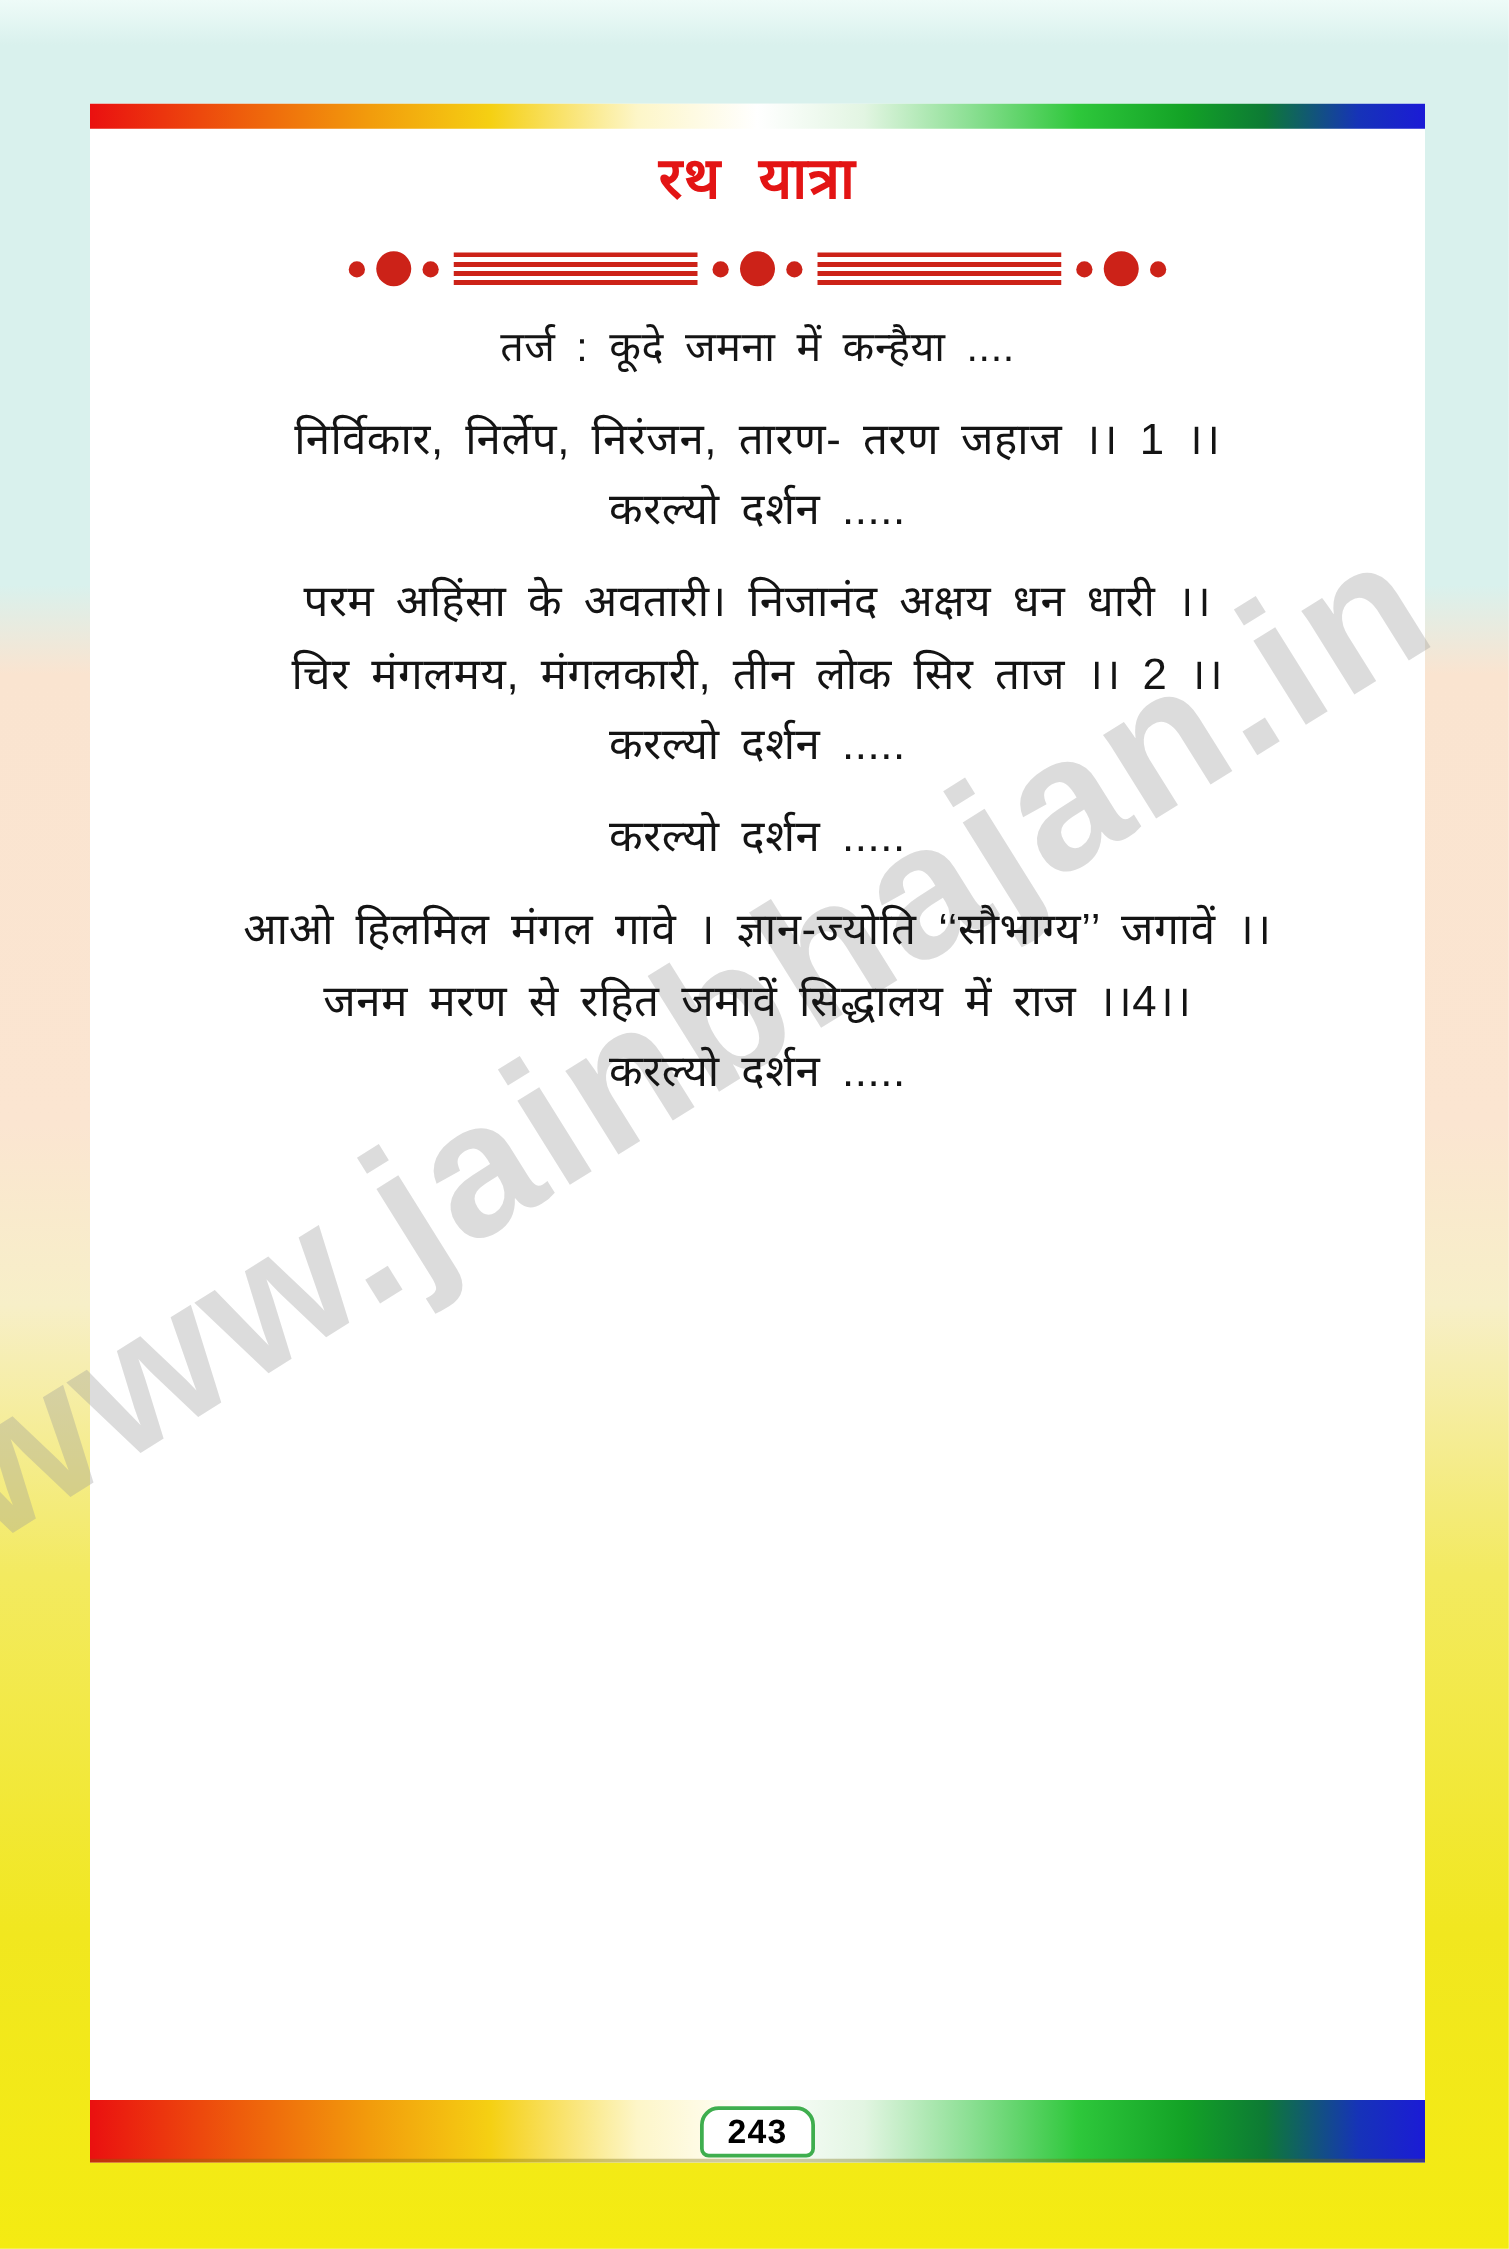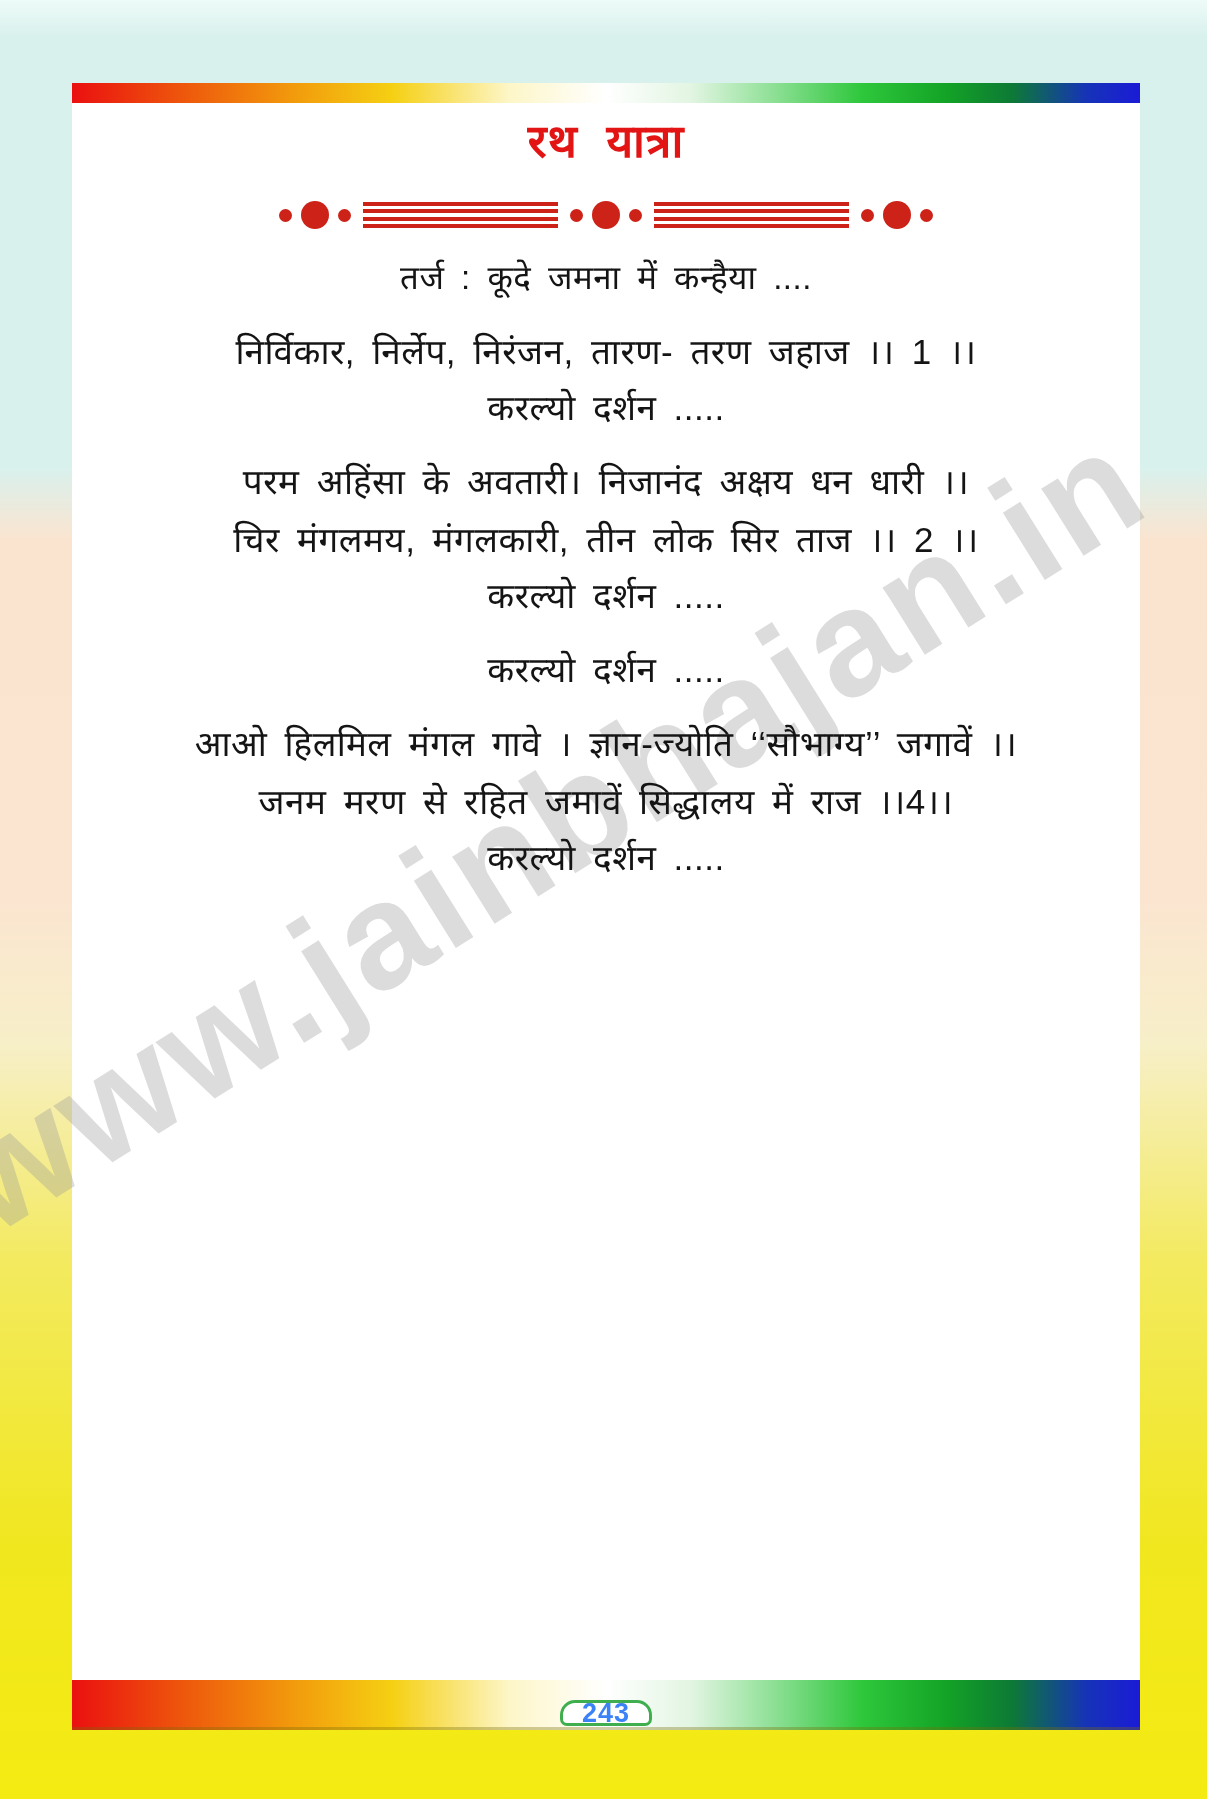--- a/index.html
+++ b/index.html
@@ -26,21 +26,21 @@
     background:linear-gradient(90deg,
       #ea1010 0%, #ee5b0c 11%, #f29c0c 21%, #f5d013 30%, #fdf6c8 41%,
       #ffffff 50%, #e2f5e2 58%, #8adf92 66%, #2ec73b 74%, #13a226 82%,
       #0d7a35 88%, #1633b8 95%, #1b1bd6 100%);
   }
   .bar-top{top:0;height:20px;}
   .bar-bottom{bottom:0;height:47px;border-bottom:3px solid rgba(120,110,10,.35);}
   .content{position:absolute;top:20px;left:0;right:0;z-index:3;text-align:center;}
   .title{
     margin:12px 0 0 0;font-size:46px;line-height:54px;font-weight:700;
-    color:#e31414;word-spacing:16px;letter-spacing:1px;font-family:Liberation Serif, serif;
+    color:#e31414;word-spacing:16px;letter-spacing:1px;
   }
   .divider{
     margin-top:32px;display:flex;justify-content:center;align-items:center;gap:12px;
   }
   .dotgrp{display:flex;align-items:center;gap:9px;}
   .dot{background:#cc2218;border-radius:50%;}
   .dot-s{width:13px;height:13px;}
   .dot-l{width:28px;height:28px;}
   .rules{
     width:195px;height:26px;
@@ -52,23 +52,23 @@
   }
   .tune{margin-top:26px;font-size:33px;}
   .opening{margin-top:26px;}
   .stanza{margin-top:28px;}
   .l2{margin-top:12px;}
   .refrain{margin-top:10px;}
   .pagenum{
     position:absolute;left:50%;bottom:1px;transform:translateX(-50%);z-index:4;
     background:#ffffff;border:3px solid #3fae4e;
     border-radius:15px 15px 7px 7px;
-    min-width:92px;height:26px;box-sizing:border-box;
+    min-width:92px;height:41px;box-sizing:border-box;
     display:flex;align-items:center;justify-content:center;
-    font-size:27px;font-weight:700;color:#3b82f6;letter-spacing:1px;
+    font-size:27px;font-weight:700;color:#000000;letter-spacing:1px;
   }
 </style>
 </head>
 <body>
 
 <div class="watermark">www.jainbhajan.in</div>
 
 <div class="page">
   <div class="bar bar-top"></div>
 

